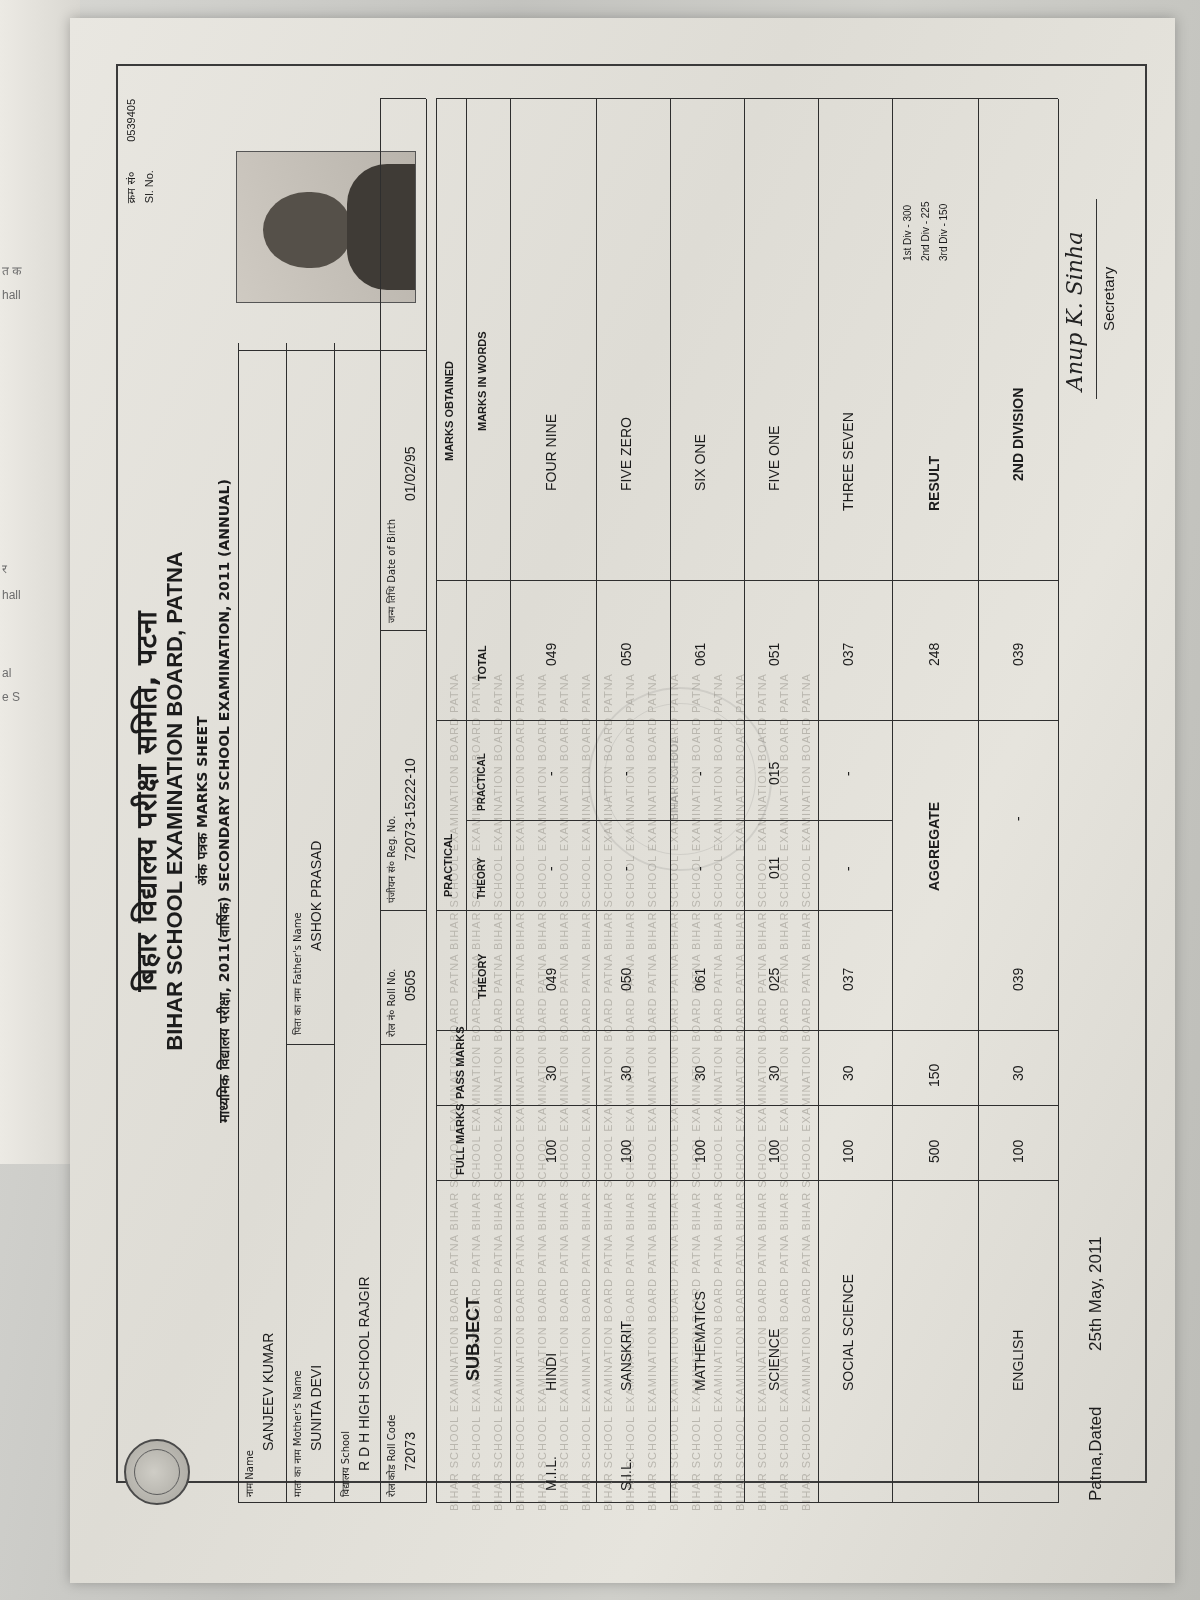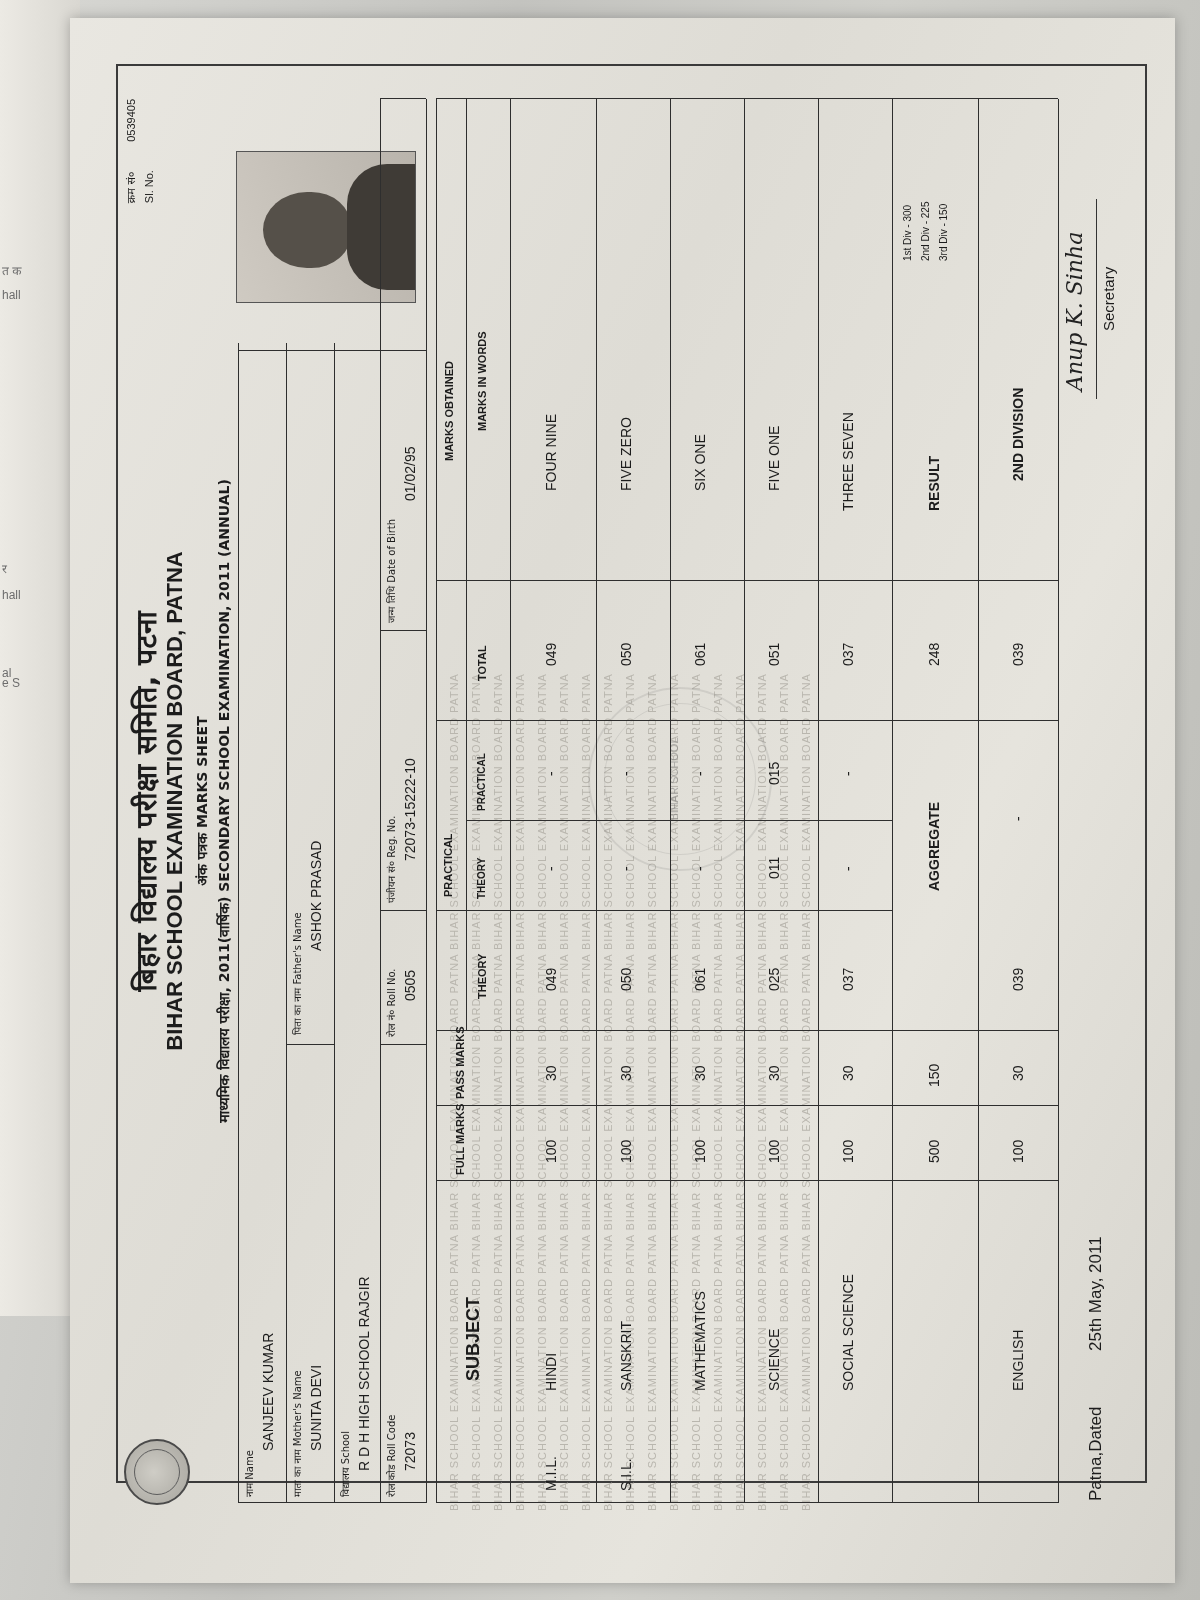--- a/index.html
+++ b/index.html
@@ -5,21 +5,21 @@
   html,body{margin:0;padding:0;}
   body{
     width:1200px;height:1600px;overflow:hidden;
     background:#c9c9c6;
     font-family:"Liberation Sans", sans-serif;
     position:relative;
   }
   
   #desk{position:absolute;inset:0;background:
      linear-gradient(100deg,#d8d8d4 0%,#c3c3bf 35%,#cfcfca 60%,#bdbdb8 100%);}
-  #left-papers{position:absolute;left:0;top:0;width:80px;height:1316px;
+  #left-papers{position:absolute;left:0;top:0;width:80px;height:1164px;
      background:linear-gradient(90deg,#eceae4,#d9d7d1);}
   .left-txt{position:absolute;left:2px;font-size:12px;color:#6d6d6d;
      font-family:"Liberation Sans",sans-serif;}
   
   #sheet{
     position:absolute;left:70px;top:18px;width:1105px;height:1565px;
     background:linear-gradient(115deg,#e9e7e1 0%,#dedcd5 40%,#e6e4dd 70%,#d6d4cd 100%);
     box-shadow:0 0 12px rgba(0,0,0,.25);
   }
   
@@ -82,21 +82,21 @@
 </head>
 <body>
 
 <div id="desk"></div>
 
 <div id="left-papers">
   <div class="left-txt" style="top:262px">त क</div>
   <div class="left-txt" style="top:288px">hall</div>
   <div class="left-txt" style="top:560px">र</div>
   <div class="left-txt" style="top:588px">hall</div>
-  <div class="left-txt" style="top:676px">e S</div>
+  <div class="left-txt" style="top:690px">e S</div>
   <div class="left-txt" style="top:666px">al</div>
 </div>
 
 <div id="sheet">
   <div id="border"></div>
 
   <div id="stage">
 
     <div class="wm" style="top:330px">BIHAR SCHOOL EXAMINATION BOARD PATNA BIHAR SCHOOL EXAMINATION BOARD PATNA BIHAR SCHOOL EXAMINATION BOARD PATNA</div>
     <div class="wm" style="top:352px">BIHAR SCHOOL EXAMINATION BOARD PATNA BIHAR SCHOOL EXAMINATION BOARD PATNA BIHAR SCHOOL EXAMINATION BOARD PATNA</div>

